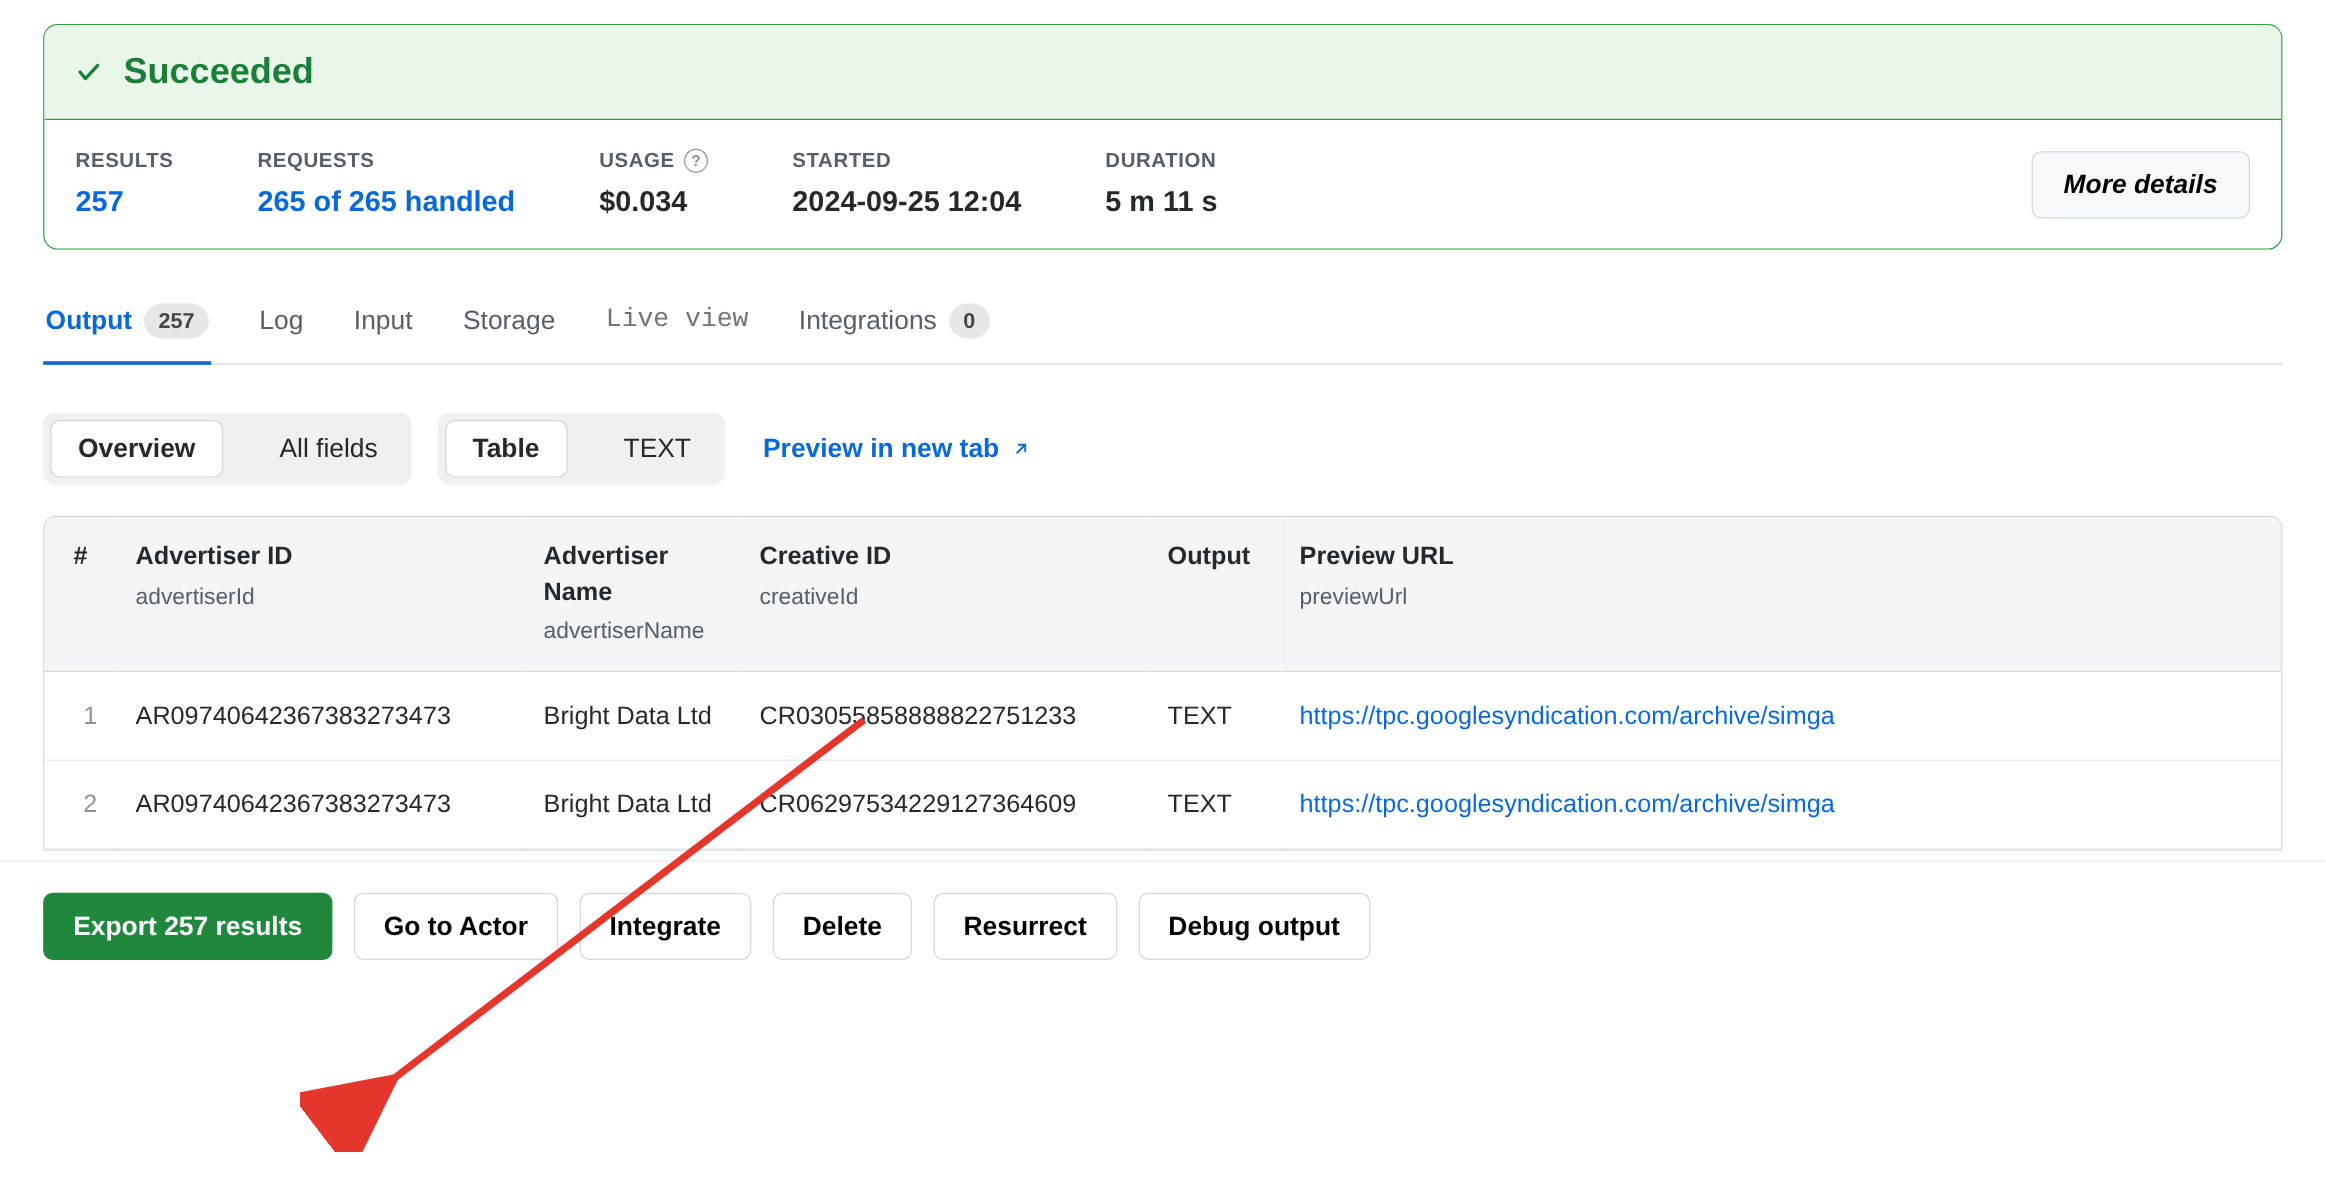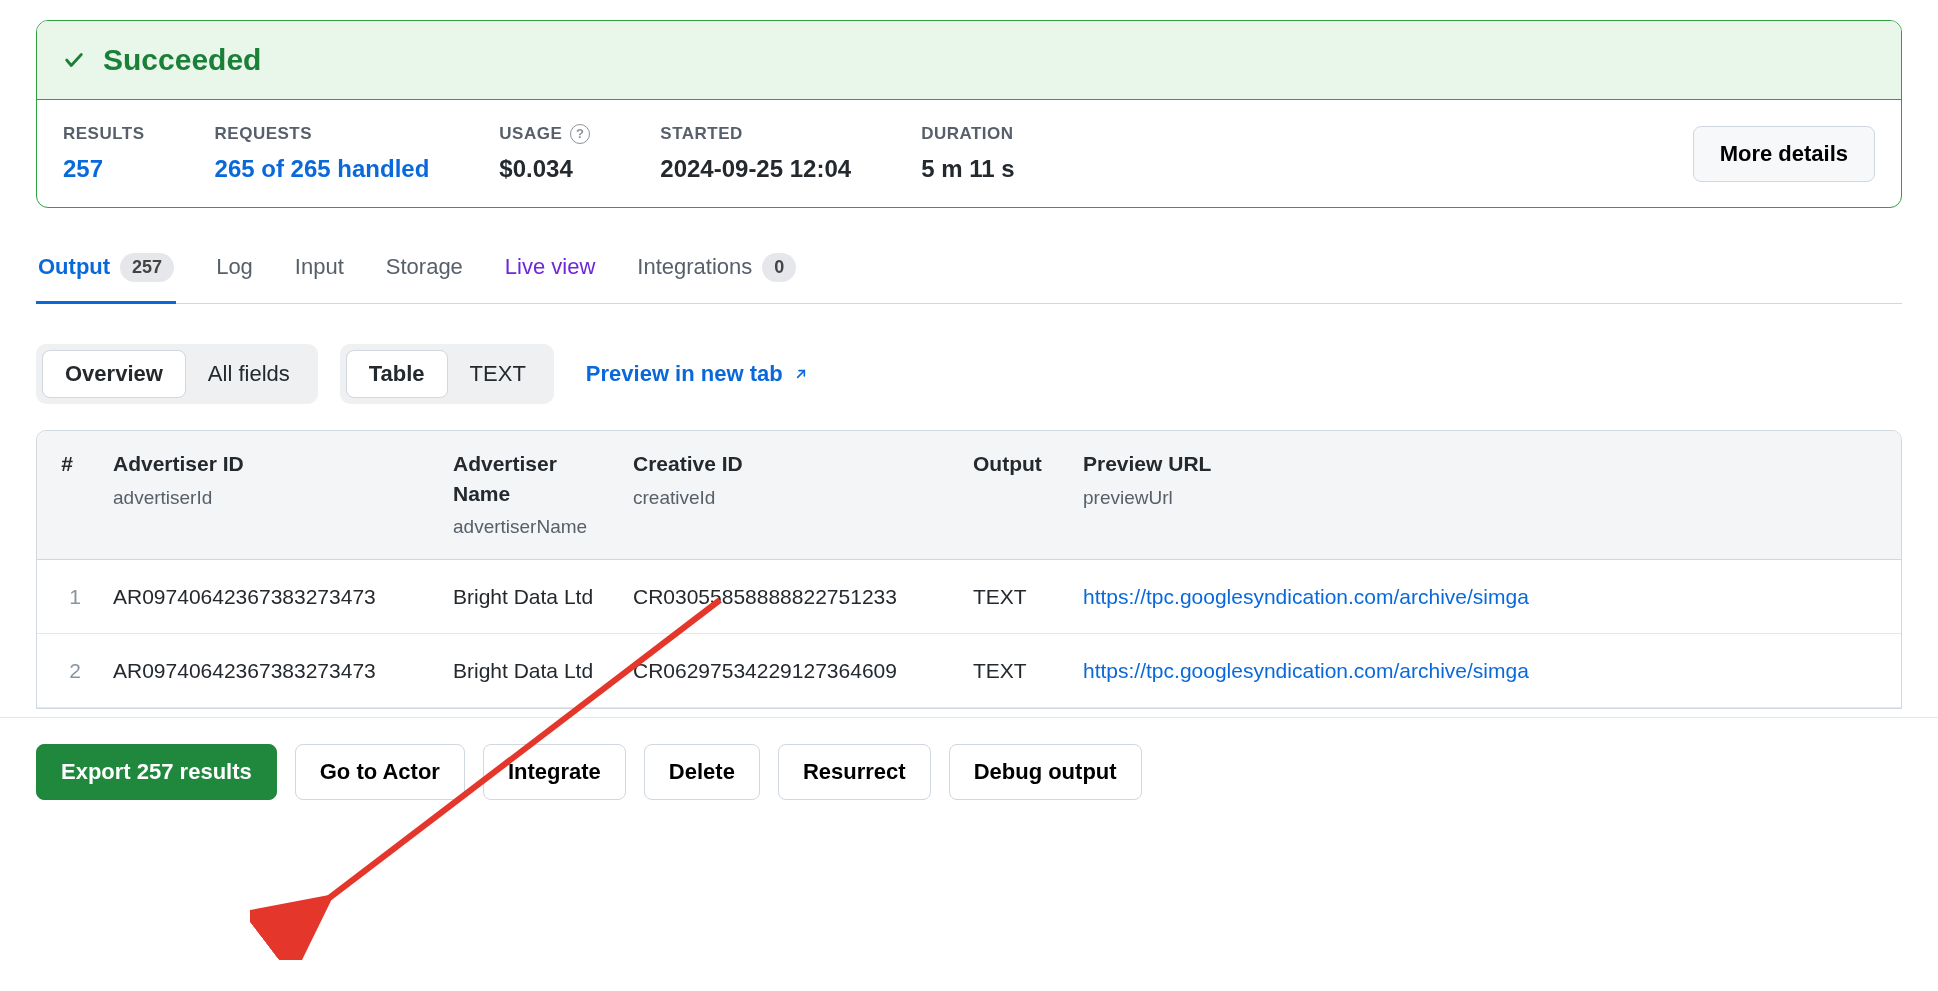--- a/index.html
+++ b/index.html
@@ -9,31 +9,31 @@
   .banner{border:1px solid #2ea043;border-radius:12px;overflow:hidden;}
   .banner-top{display:flex;align-items:center;gap:18px;background:#e9f6ea;border-bottom:1px solid #2ea043;padding:18px 26px;}
   .check{width:22px;height:22px;color:#1a7f37;flex:none;}
   .succeeded{color:#1a7f37;font-weight:700;font-size:30px;}
   .finished{font-size:24px;}
   .banner-body{display:flex;align-items:center;justify-content:space-between;padding:22px 26px;}
   .stats{display:flex;gap:70px;}
   .stat-label{font-size:17px;letter-spacing:.5px;color:#57606a;font-weight:700;text-transform:uppercase;display:flex;align-items:center;gap:8px;}
   .stat-value{font-size:24px;font-weight:700;margin-top:6px;}
   .link{color:#0969da;}
-  .more-details{border:1px solid #d0d7de;background:#f6f8fa;border-radius:8px;padding:14px 26px;font-size:22px;font-weight:600;cursor:pointer;}
+  .more-details{border:1px solid #d0d7de;background:#f6f8fa;border-radius:8px;padding:14px 26px;font-size:22px;font-weight:600;cursor:pointer;font-style:italic;}
   .qmark{display:inline-flex;align-items:center;justify-content:center;width:20px;height:20px;border:1.6px solid #8b949e;border-radius:50%;font-size:13px;color:#8b949e;font-weight:700;}
   
   .tabs{display:flex;align-items:center;gap:38px;border-bottom:1px solid #d0d7de;margin-top:34px;font-size:22px;color:#57606a;}
   .tab{display:flex;align-items:center;gap:10px;padding:10px 2px 18px 2px;cursor:pointer;border-bottom:3px solid transparent;margin-bottom:-1px;}
   .tab.active{color:#0969da;font-weight:700;border-bottom-color:#0969da;}
-  .tab.disabled{color:#6d28d9;cursor:default;}
+  .tab.disabled{color:#737373;cursor:default;font-family:Liberation Mono, monospace;}
   .count-badge{background:#e5e7ea;border-radius:20px;padding:2px 12px;font-size:18px;font-weight:700;color:#444;}
   
   .controls{display:flex;align-items:center;gap:22px;margin-top:40px;}
-  .seg{display:flex;background:#eef0f2;border-radius:10px;padding:6px;}
+  .seg{display:flex;background:#eef0f2;border-radius:10px;padding:6px;gap:25px;}
   .seg button{border:none;background:transparent;font-size:22px;padding:10px 22px;border-radius:8px;cursor:pointer;color:#24292e;}
   .seg button.on{background:#fff;border:1px solid #d0d7de;font-weight:600;}
   .preview-link{color:#0969da;font-size:22px;font-weight:600;cursor:pointer;display:flex;align-items:center;gap:10px;margin-left:10px;}
   .ext-icon{width:16px;height:16px;}
   
   .table-wrap{border:1px solid #d0d7de;border-radius:10px 10px 0 0;margin-top:26px;overflow:hidden;}
   table{width:100%;border-collapse:collapse;}
   thead{background:#f3f5f7;}
   th{text-align:left;font-weight:700;font-size:21px;padding:18px 16px;vertical-align:top;border-bottom:1px solid #d0d7de;}
   th .sub{display:block;font-weight:400;color:#57606a;font-size:19px;margin-top:6px;}

